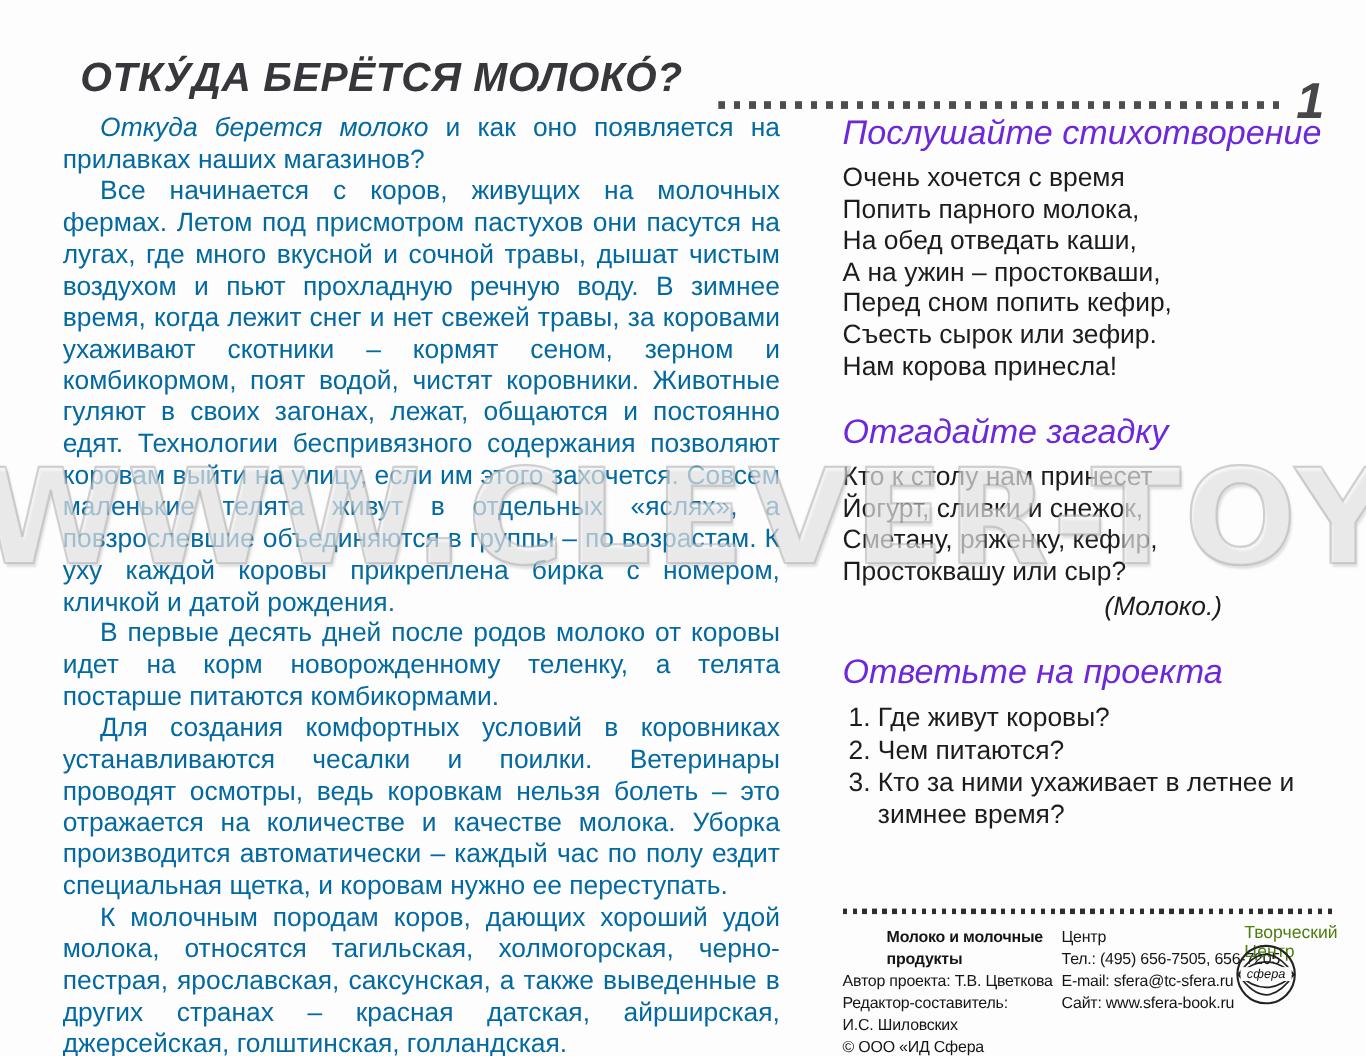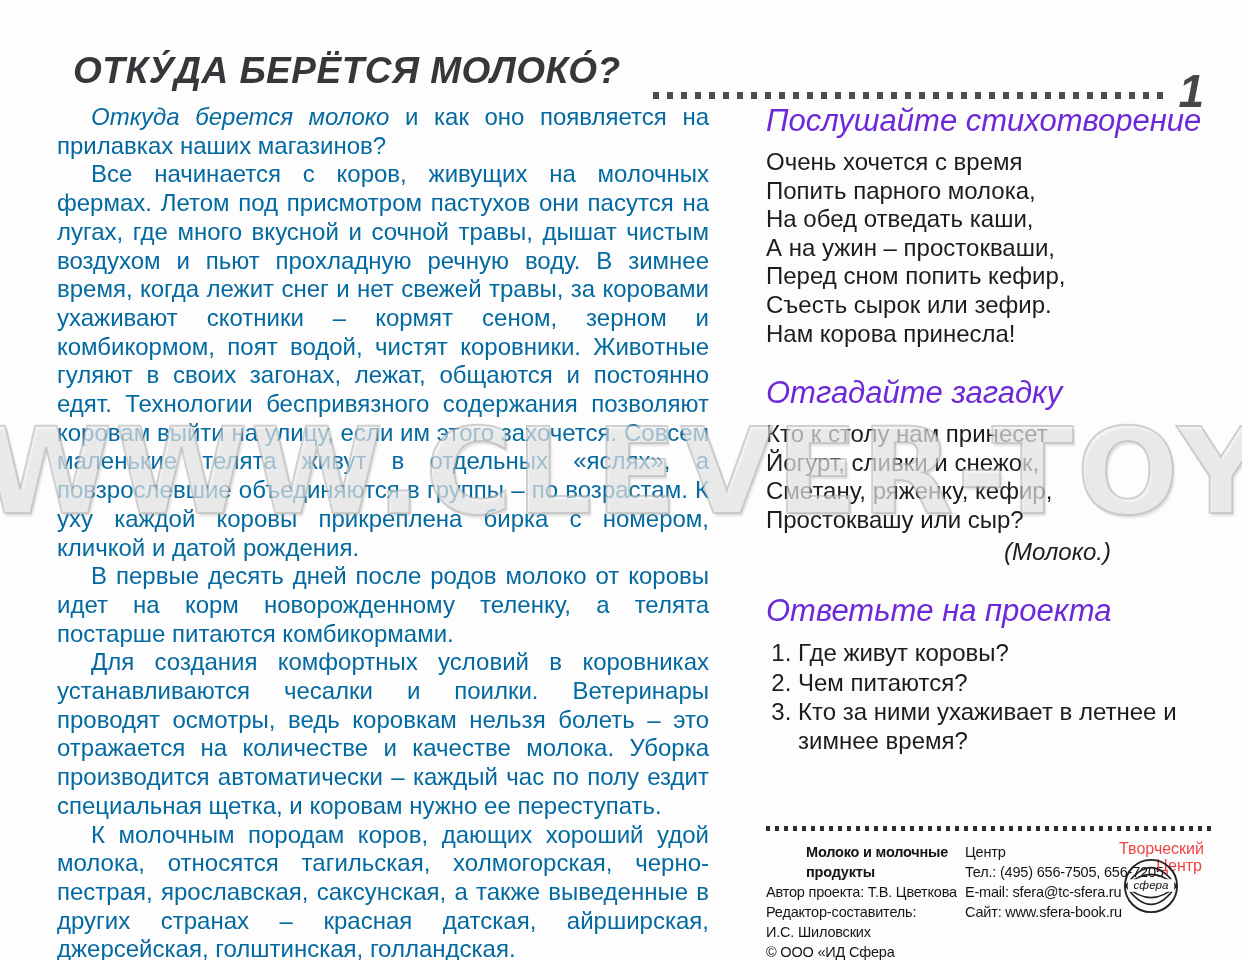--- a/index.html
+++ b/index.html
@@ -53,21 +53,21 @@
     height:5px;
     background-image:repeating-linear-gradient(90deg,#2e2e2e 0 4px,transparent 4px 9px);
   }
   .dots.top{margin-bottom:11px;}
   .footer-grid{display:flex;align-items:flex-start;}
   .footer-col{font-size:14.5px;line-height:20px;letter-spacing:-0.2px;color:#141414;}
   .credits{width:193px;margin-right:6px;}
   .series-title{font-weight:bold;margin-left:40px;}
   .contacts{width:143px;white-space:nowrap;}
   .logo{position:relative;width:108px;height:88px;margin-left:0px;flex:1;}
-  .logo-text{position:absolute;top:-2px;right:12px;text-align:right;font-size:16px;line-height:17px;color:#ef4444;}
+  .logo-text{position:absolute;top:-2px;right:0;text-align:left;font-size:16px;line-height:17px;color:#4d7c0f;}
   .logo-text .l2{padding-right:2px;}
   .logo-circle{position:absolute;left:14px;top:15px;}
   
   .watermark{
     position:absolute;left:-20px;right:-40px;top:402px;
     text-align:center;z-index:6;pointer-events:none;
     font-size:120px;font-weight:800;letter-spacing:3px;
     font-family:"DejaVu Sans",sans-serif;
     color:rgba(255,255,255,0.45);
     -webkit-text-stroke:2px rgba(150,150,150,0.38);

